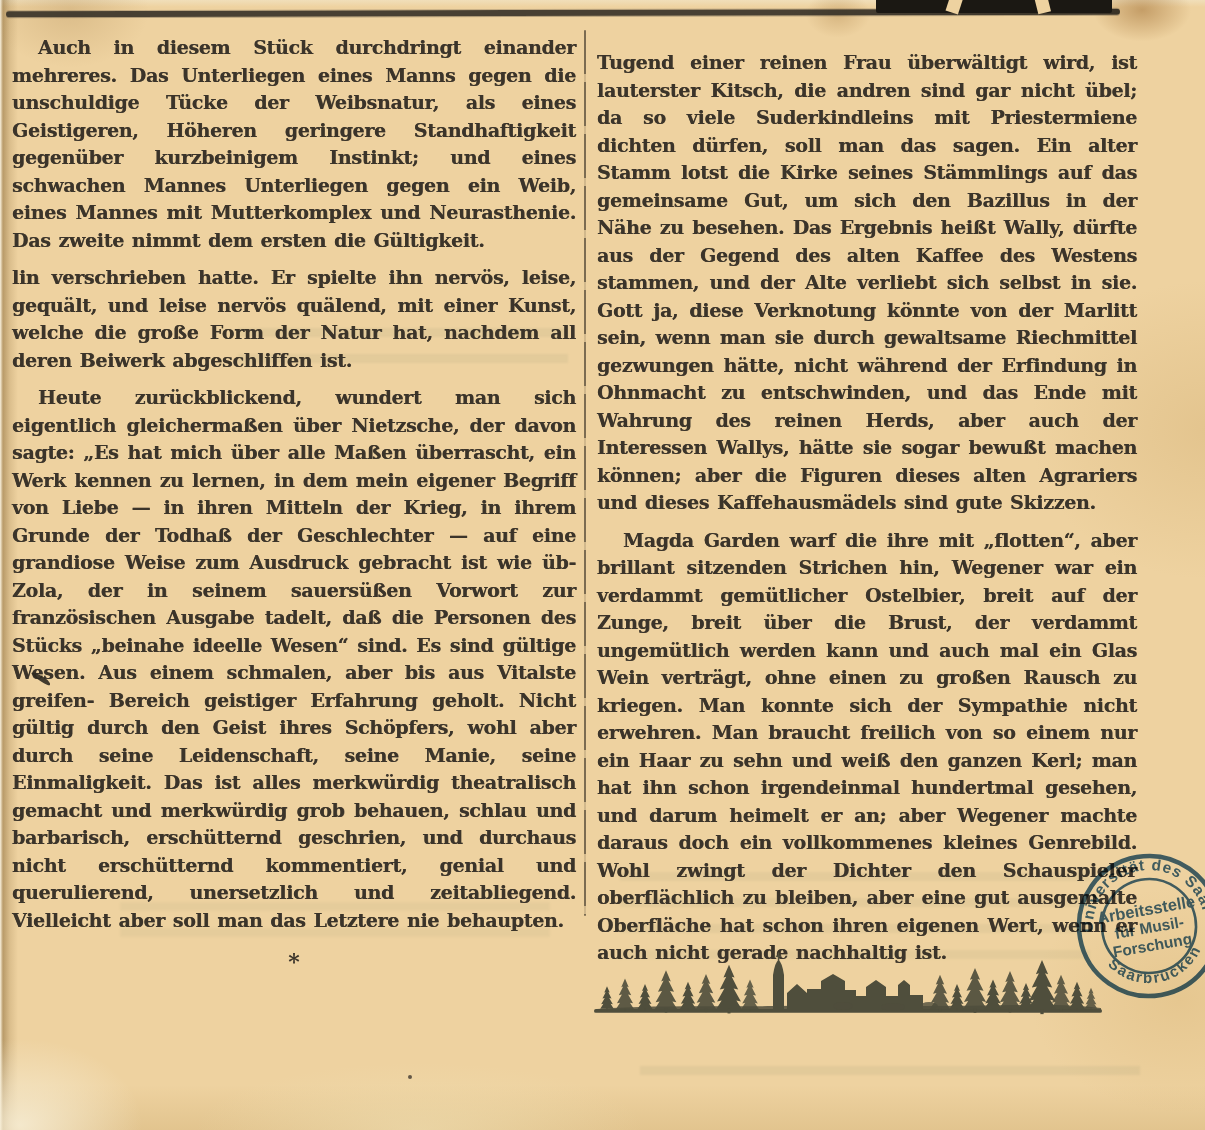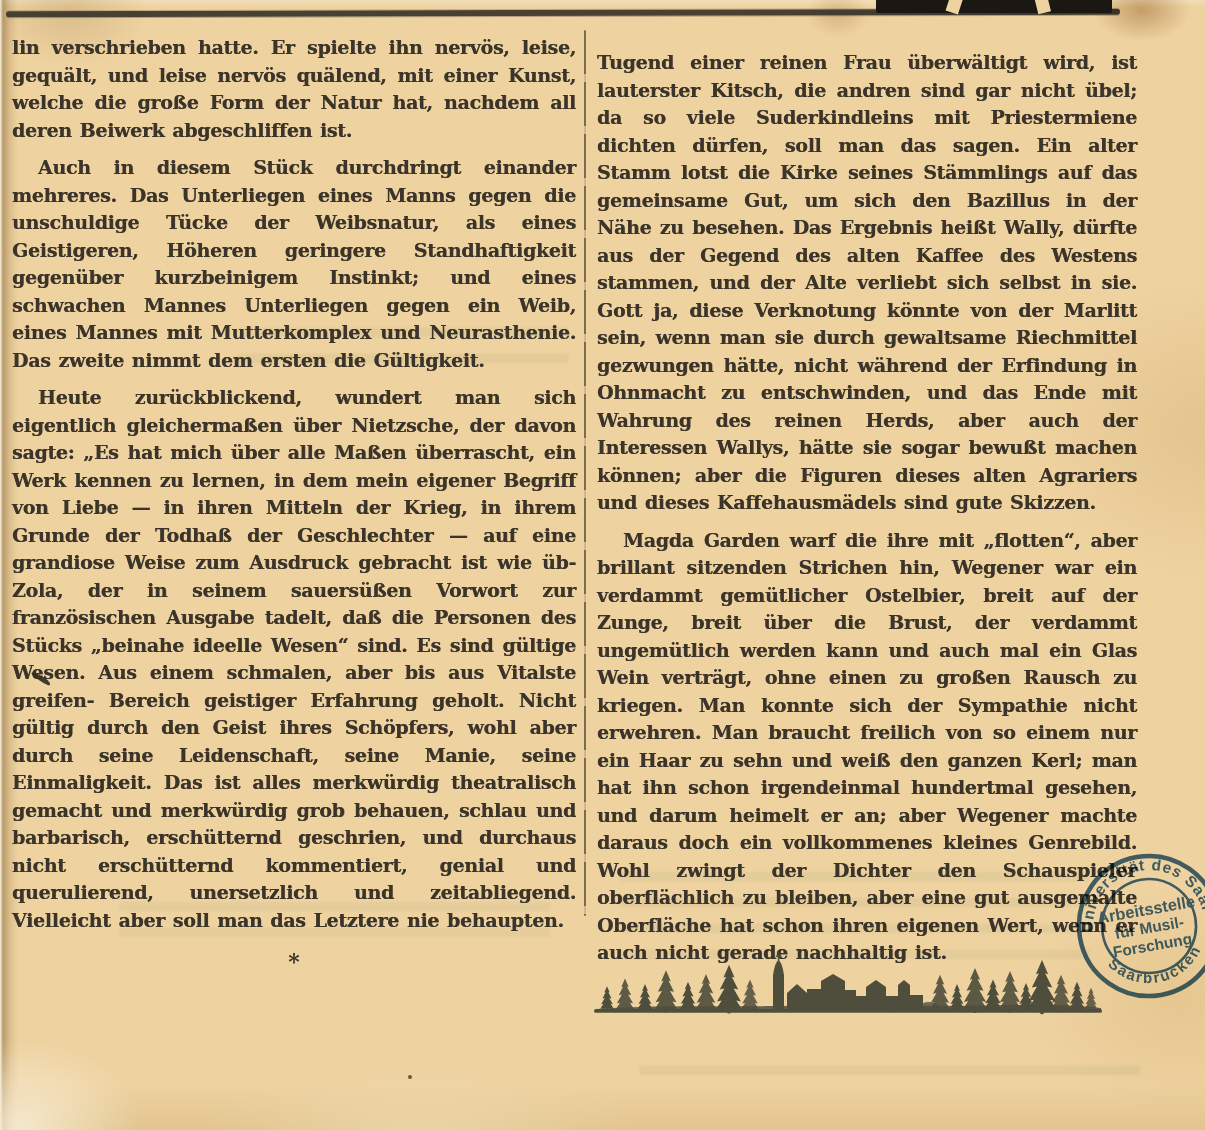--- a/index.html
+++ b/index.html
@@ -86,22 +86,22 @@
   <div class="ghost ghost-c"></div>
   <div class="ghost ghost-d"></div>
 
   <div class="top-rule"></div>
   <div class="top-bar">
     <div class="notch notch-a"></div>
     <div class="notch notch-b"></div>
   </div>
 
   <div class="col col-left">
+    <p class="para indent">Auch in diesem Stück durchdringt einander mehreres. Das Unterliegen eines Manns gegen die unschuldige Tücke der Weibsnatur, als eines Geistigeren, Höheren geringere Standhaftigkeit gegenüber kurzbeinigem Instinkt; und eines schwachen Mannes Unterliegen gegen ein Weib, eines Mannes mit Mutterkomplex und Neurasthenie. Das zweite nimmt dem ersten die Gültigkeit.</p>
     <p class="para">lin verschrieben hatte. Er spielte ihn nervös, leise, gequält, und leise nervös quälend, mit einer Kunst, welche die große Form der Natur hat, nachdem all deren Beiwerk abgeschliffen ist.</p>
-    <p class="para indent">Auch in diesem Stück durchdringt einander mehreres. Das Unterliegen eines Manns gegen die unschuldige Tücke der Weibsnatur, als eines Geistigeren, Höheren geringere Standhaftigkeit gegenüber kurzbeinigem Instinkt; und eines schwachen Mannes Unterliegen gegen ein Weib, eines Mannes mit Mutterkomplex und Neurasthenie. Das zweite nimmt dem ersten die Gültigkeit.</p>
     <p class="para indent">Heute zurückblickend, wundert man sich eigentlich gleichermaßen über Nietzsche, der davon sagte: „Es hat mich über alle Maßen überrascht, ein Werk kennen zu lernen, in dem mein eigener Begriff von Liebe — in ihren Mitteln der Krieg, in ihrem Grunde der Todhaß der Geschlechter — auf eine grandiose Weise zum Ausdruck gebracht ist wie üb- Zola, der in seinem sauersüßen Vorwort zur französischen Ausgabe tadelt, daß die Personen des Stücks „beinahe ideelle Wesen“ sind. Es sind gültige Wesen. Aus einem schmalen, aber bis aus Vitalste greifen- Bereich geistiger Erfahrung geholt. Nicht gültig durch den Geist ihres Schöpfers, wohl aber durch seine Leidenschaft, seine Manie, seine Einmaligkeit. Das ist alles merkwürdig theatralisch gemacht und merkwürdig grob behauen, schlau und barbarisch, erschütternd geschrien, und durchaus nicht erschütternd kommentiert, genial und querulierend, unersetzlich und zeitabliegend. Vielleicht aber soll man das Letztere nie behaupten.</p>
     <div class="section-break">*</div>
   </div>
 
   <div class="col-divider"></div>
 
   <div class="col col-right">
     <p class="para">Tugend einer reinen Frau überwältigt wird, ist lauterster Kitsch, die andren sind gar nicht übel; da so viele Suderkindleins mit Priestermiene dichten dürfen, soll man das sagen. Ein alter Stamm lotst die Kirke seines Stämmlings auf das gemeinsame Gut, um sich den Bazillus in der Nähe zu besehen. Das Ergebnis heißt Wally, dürfte aus der Gegend des alten Kaffee des Westens stammen, und der Alte verliebt sich selbst in sie. Gott ja, diese Verknotung könnte von der Marlitt sein, wenn man sie durch gewaltsame Riechmittel gezwungen hätte, nicht während der Erfindung in Ohnmacht zu entschwinden, und das Ende mit Wahrung des reinen Herds, aber auch der Interessen Wallys, hätte sie sogar bewußt machen können; aber die Figuren dieses alten Agrariers und dieses Kaffehausmädels sind gute Skizzen.</p>
     <p class="para indent">Magda Garden warf die ihre mit „flotten“, aber brillant sitzenden Strichen hin, Wegener war ein verdammt gemütlicher Ostelbier, breit auf der Zunge, breit über die Brust, der verdammt ungemütlich werden kann und auch mal ein Glas Wein verträgt, ohne einen zu großen Rausch zu kriegen. Man konnte sich der Sympathie nicht erwehren. Man braucht freilich von so einem nur ein Haar zu sehn und weiß den ganzen Kerl; man hat ihn schon irgendeinmal hundertmal gesehen, und darum heimelt er an; aber Wegener machte daraus doch ein vollkommenes kleines Genrebild. Wohl zwingt der Dichter den Schauspieler oberflächlich zu bleiben, aber eine gut ausgemalte Oberfläche hat schon ihren eigenen Wert, wenn er auch nicht gerade nachhaltig ist.</p>
   </div>

